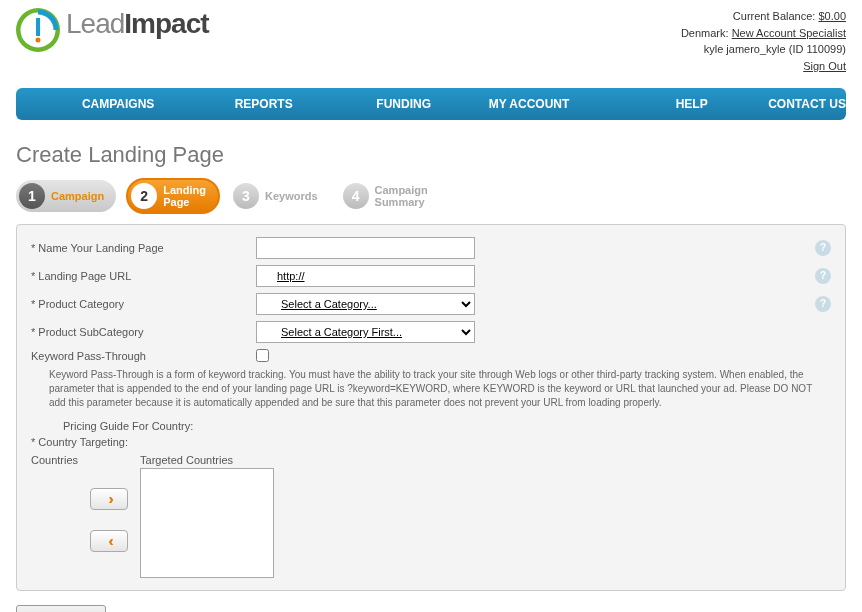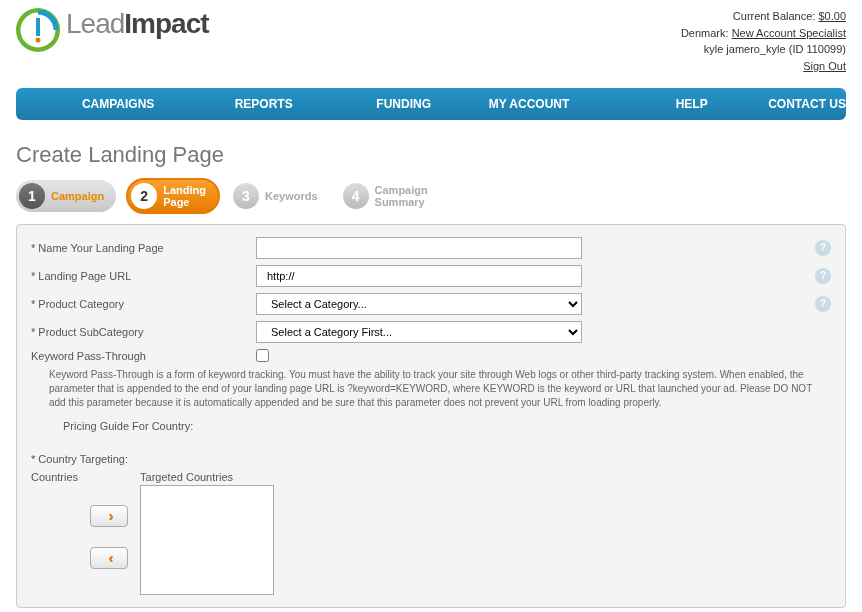--- a/index.html
+++ b/index.html
@@ -28,21 +28,21 @@
     .step-2 { background: linear-gradient(#f8a12e, #e77b00); color: #fff; border: 2px solid #e77b00; }
     .step-2 .num { background: #fff; color: #333; }
     .step-inactive { color: #aaa; }
     .step-inactive .num { background: linear-gradient(#ddd, #bbb); color: #fff; }
     .step-label { line-height: 1.1; }
 
     .form-panel { border: 1px solid #ccc; background: #f4f4f4; border-radius: 4px; padding: 12px 14px; }
     .form-row { display: flex; align-items: center; margin-bottom: 6px; }
     .form-row label { width: 225px; font-size: 11px; }
     .form-row .help { margin-left: auto; width: 16px; height: 16px; border-radius: 50%; background: #c9dce5; color: #fff; text-align: center; line-height: 16px; font-size: 10px; font-weight: bold; }
-    .txt, select { width: 326px; height: 22px; font-size: 11px; border: 1px solid #aaa; padding: 2px 10px; background: #fff; }
+    .txt, select { width: 219px; height: 22px; font-size: 11px; border: 1px solid #aaa; padding: 2px 20px; background: #fff; text-decoration: underline; }
     select { -webkit-appearance: menulist; }
 
     .helptext { font-size: 10px; color: #666; line-height: 1.4; margin: 6px 0 10px 18px; }
 
     .country-area { display: flex; gap: 12px; align-items: flex-start; margin-top: 6px; }
     .list-col { }
     .list-label { font-size: 11px; margin-bottom: 2px; }
     .listbox { width: 134px; height: 110px; border: 1px solid #aaa; background: #fff; overflow: hidden; font-size: 11px; }
     .listbox div { padding: 1px 4px; }
     .move-btns { display: flex; flex-direction: column; gap: 20px; margin-top: 34px; }
@@ -127,21 +127,21 @@
       <select><option>Select a Category First...</option></select>
     </div>
 
     <div class="form-row">
       <label>Keyword Pass-Through</label>
       <input type="checkbox" style="">
     </div>
 
     <div class="helptext">Keyword Pass-Through is a form of keyword tracking. You must have the ability to track your site through Web logs or other third-party tracking system. When enabled, the parameter that is appended to the end of your landing page URL is ?keyword=KEYWORD, where KEYWORD is the keyword or URL that launched your ad. Please DO NOT add this parameter because it is automatically appended and be sure that this parameter does not prevent your URL from loading properly.</div>
 
-    <div style="margin-bottom:21px;padding-left:32px;">Pricing Guide For Country:</div>
+    <div style="margin-bottom:4px;padding-left:32px;">Pricing Guide For Country:</div>
     <div>* Country Targeting:</div>
 
     <div class="country-area">
       <div class="list-col">
         <div class="list-label">Countries</div>
       </div>
       <div class="move-btns">
         <div class="move-btn">››</div>
         <div class="move-btn">‹‹</div>
       </div>

